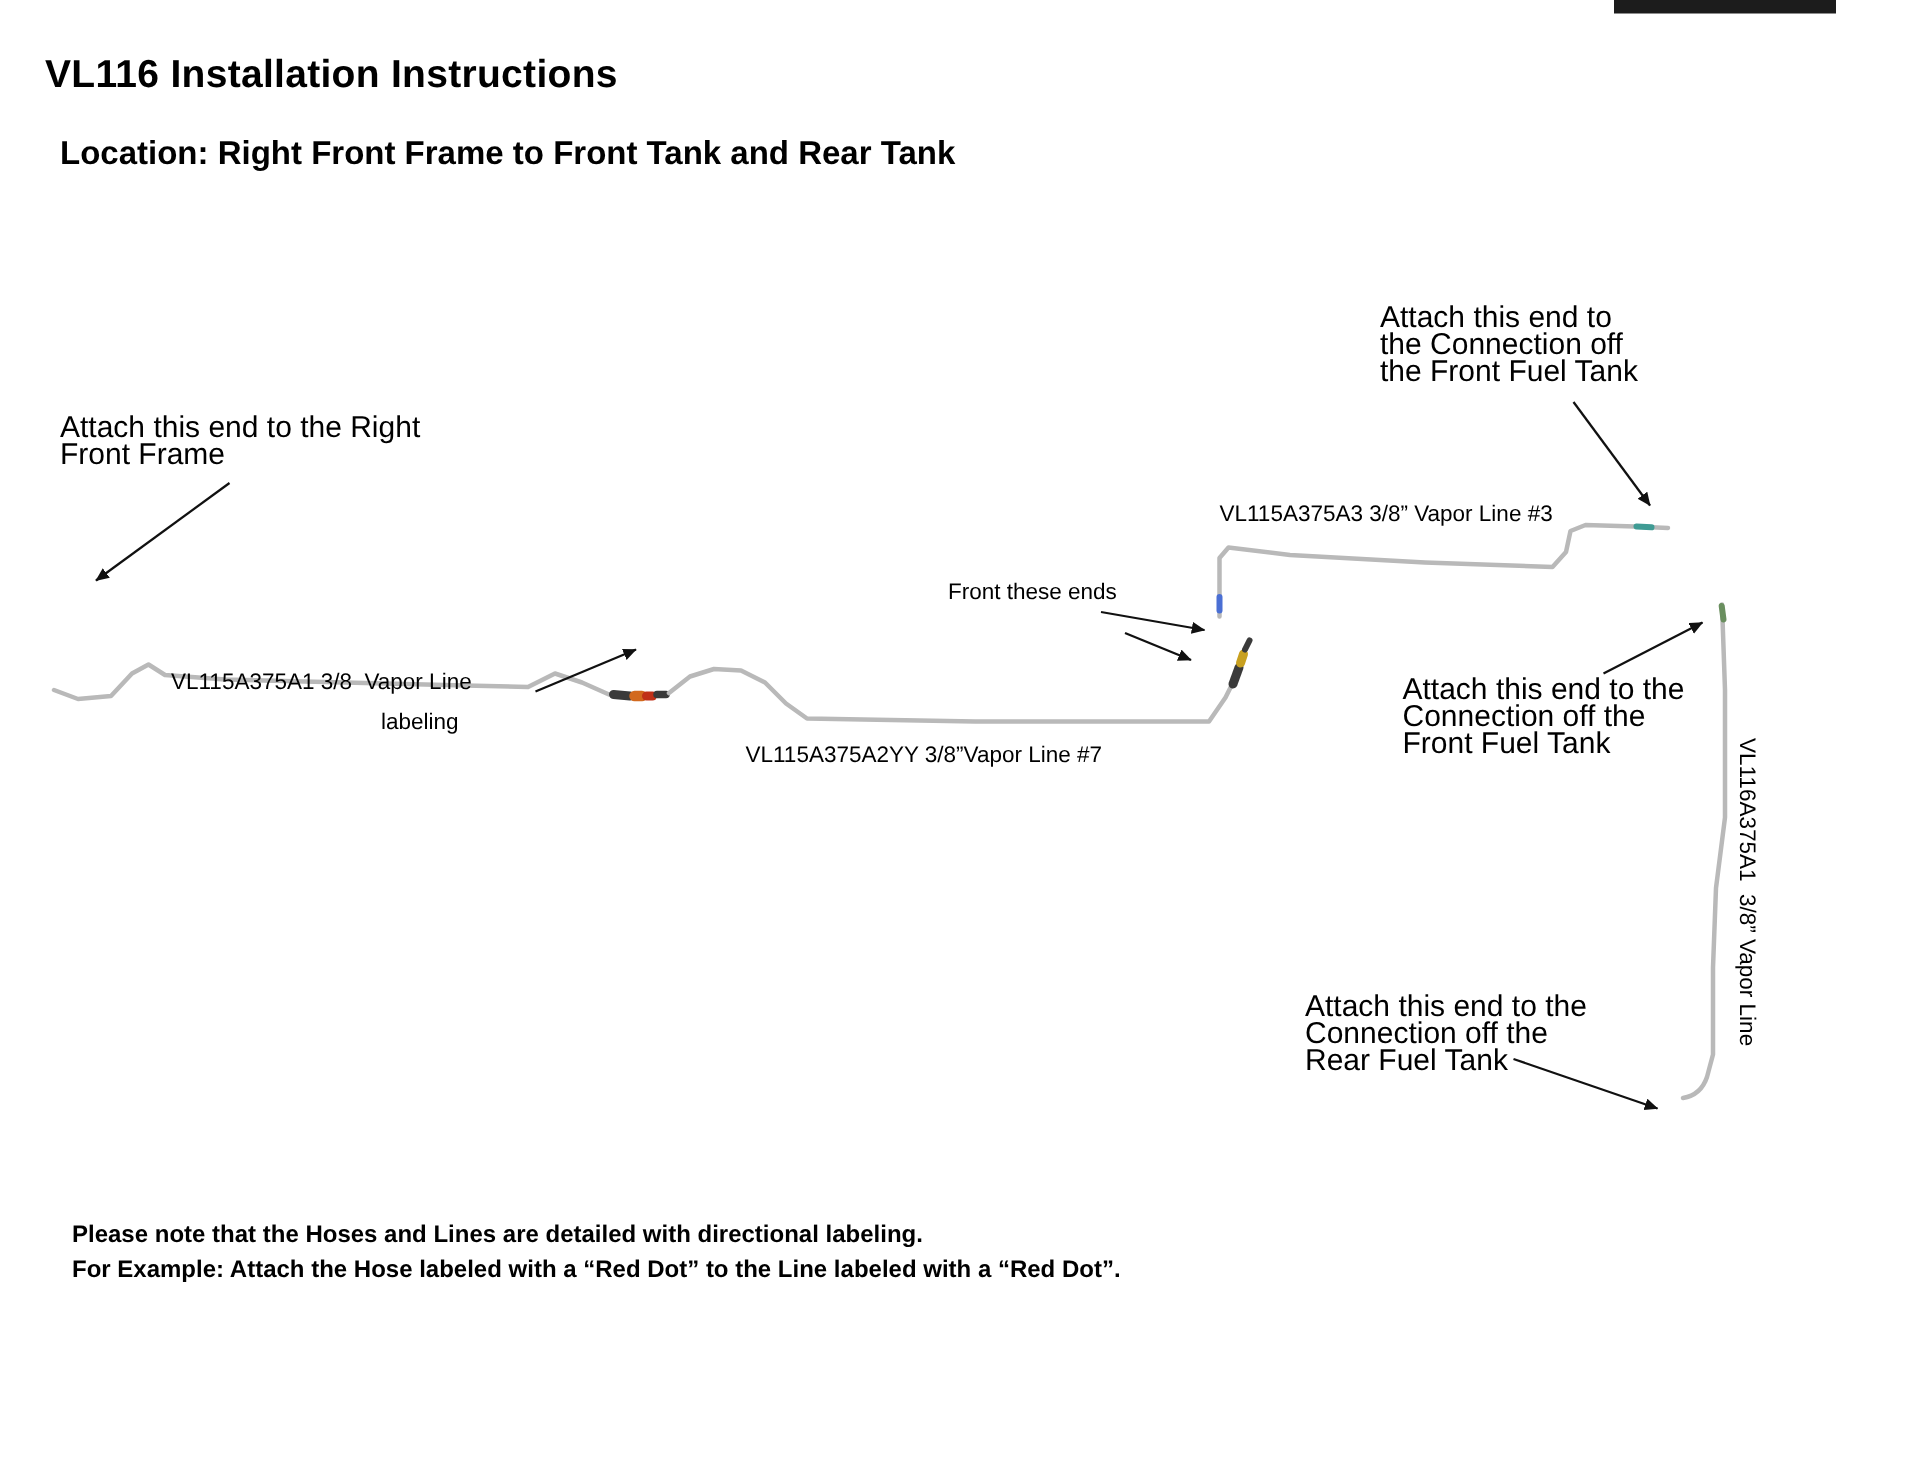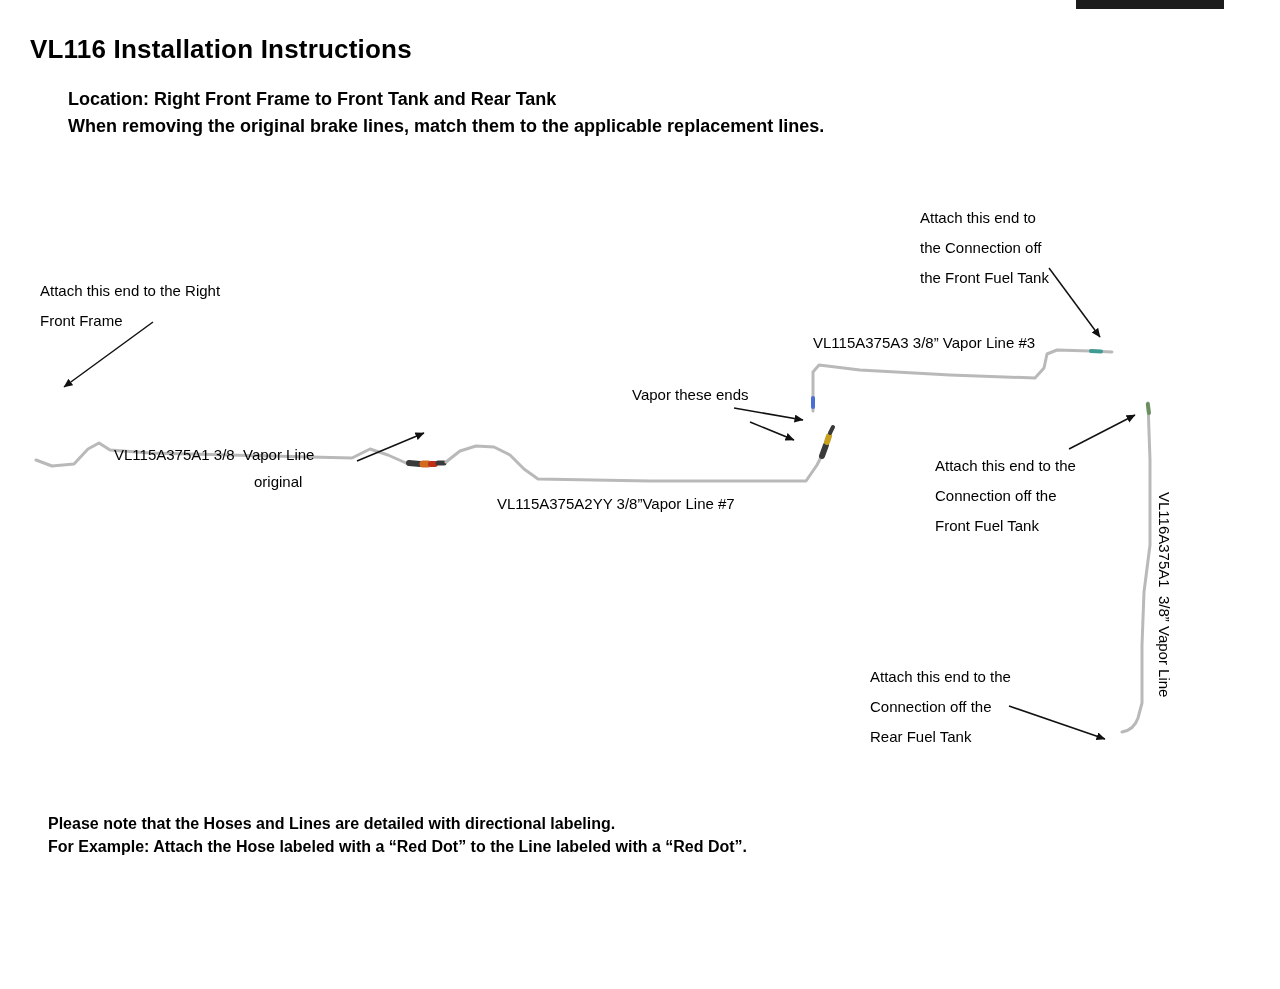--- a/index.html
+++ b/index.html
@@ -1,38 +1,37 @@
 <!DOCTYPE html>
 <html><head>
 <meta charset="utf-8">
 <style>
   * { margin:0; padding:0; box-sizing:border-box; }
   html,body { width:1280px; height:989px; background:#ffffff;
     font-family:"Liberation Sans", sans-serif; color:#000; }
   .page { position:relative; width:1224px; height:989px; overflow:hidden; background:#fff; }
   .top-edge-bar { position:absolute; left:1076px; top:0; width:204px; height:9px; background:#1c1c1c; }
   .title { position:absolute; left:30px; top:34px; font-size:26px; font-weight:bold; letter-spacing:0.2px; }
-  .subtitle { position:absolute; font-size:18px; font-weight:bold;margin-left:28px; }
-  .note { position:absolute; font-size:15px; line-height:30px; white-space:pre-line; }
+  .subtitle { position:absolute; font-size:22px; font-weight:bold; }
+  .note { position:absolute; font-size:20px; line-height:18px; white-space:pre-line; }
   .line-label { position:absolute; font-size:15px; white-space:pre; }
   .vertical-label { position:absolute; left:1156px; top:492px; height:240px;
     font-size:15px; writing-mode:vertical-rl; white-space:pre; }
   .footer-note { position:absolute; font-size:16px; font-weight:bold; white-space:pre; }
   svg.diagram { position:absolute; left:0; top:0; width:1280px; height:989px; }
 </style>
 </head>
 <body>
 
 <div class="page">
 
   <div class="top-edge-bar"></div>
 
   <h1 class="title">VL116 Installation Instructions</h1>
   <div class="subtitle" style="left:40px; top:89px;">Location: Right Front Frame to Front Tank and Rear Tank</div>
-  <div class="subtitle" style="left:40px; top:116px;">When removing the original brake lines, match them to the applicable replacement lines.</div>
 
   <svg class="diagram" viewBox="0 0 1280 989">
     <defs>
       <marker id="ah" markerUnits="userSpaceOnUse" markerWidth="12" markerHeight="10" refX="8.5" refY="4" orient="auto">
         <path d="M0,0 L9,4 L0,8 z" fill="#111111"></path>
       </marker>
     </defs>
 
     <path d="M 36 460 L 52 466 L 74 464 L 88 449 L 99 443 L 110 450 L 150 453 L 230 455 L 310 457 L 352 458 L 370 449 L 388 455 L 406 463" fill="none" stroke="#b9b9b9" stroke-width="3" stroke-linecap="round" stroke-linejoin="round"></path>
 
@@ -61,23 +60,23 @@
     <path d="M 1049 268 L 1100 337" stroke="#111111" stroke-width="1.5" fill="none" marker-end="url(#ah)"></path>
     <path d="M 1069 449 L 1135 415" stroke="#111111" stroke-width="1.5" fill="none" marker-end="url(#ah)"></path>
     <path d="M 1009 706 L 1105 739" stroke="#111111" stroke-width="1.5" fill="none" marker-end="url(#ah)"></path>
   </svg>
 
   <div class="note" style="left:40px; top:276px;">Attach this end to the Right
 Front Frame</div>
 
   <div class="line-label" style="left:114px; top:415px;margin-top:31px;">VL115A375A1 3/8  Vapor Line</div>
 
-  <div class="line-label" style="left:254px; top:473px;">original</div>
+  <div class="line-label" style="left:254px; top:473px;">labeling</div>
 
-  <div class="line-label" style="left:632px; top:386px;">Vapor these ends</div>
+  <div class="line-label" style="left:632px; top:386px;">Front these ends</div>
 
   <div class="line-label" style="left:497px; top:495px;">VL115A375A2YY 3/8”Vapor Line #7</div>
 
   <div class="line-label" style="left:813px; top:334px;text-align:right;">VL115A375A3 3/8” Vapor Line #3</div>
 
   <div class="note" style="left:920px; top:203px;">Attach this end to
 the Connection off
 the Front Fuel Tank</div>
 
   <div class="note" style="left:935px; top:451px;">Attach this end to the

